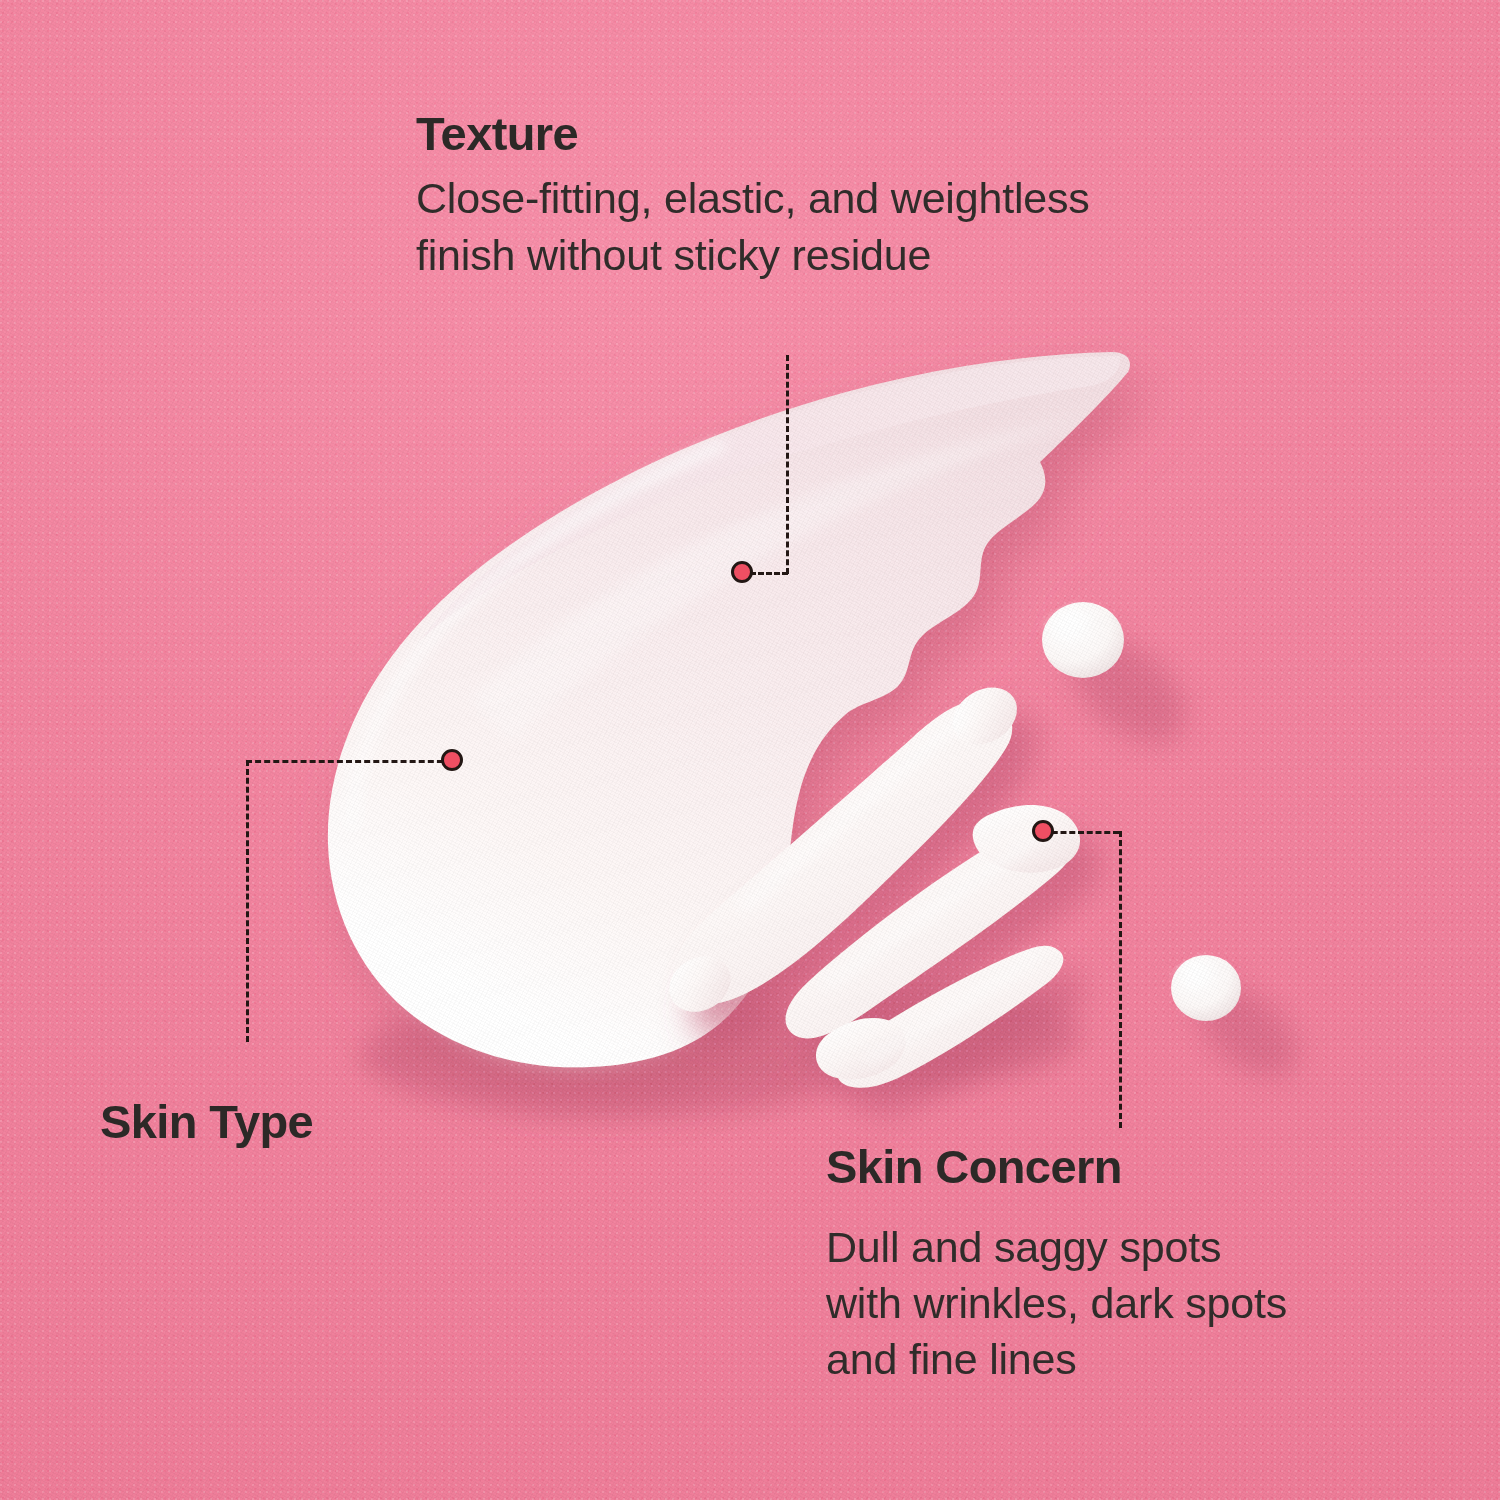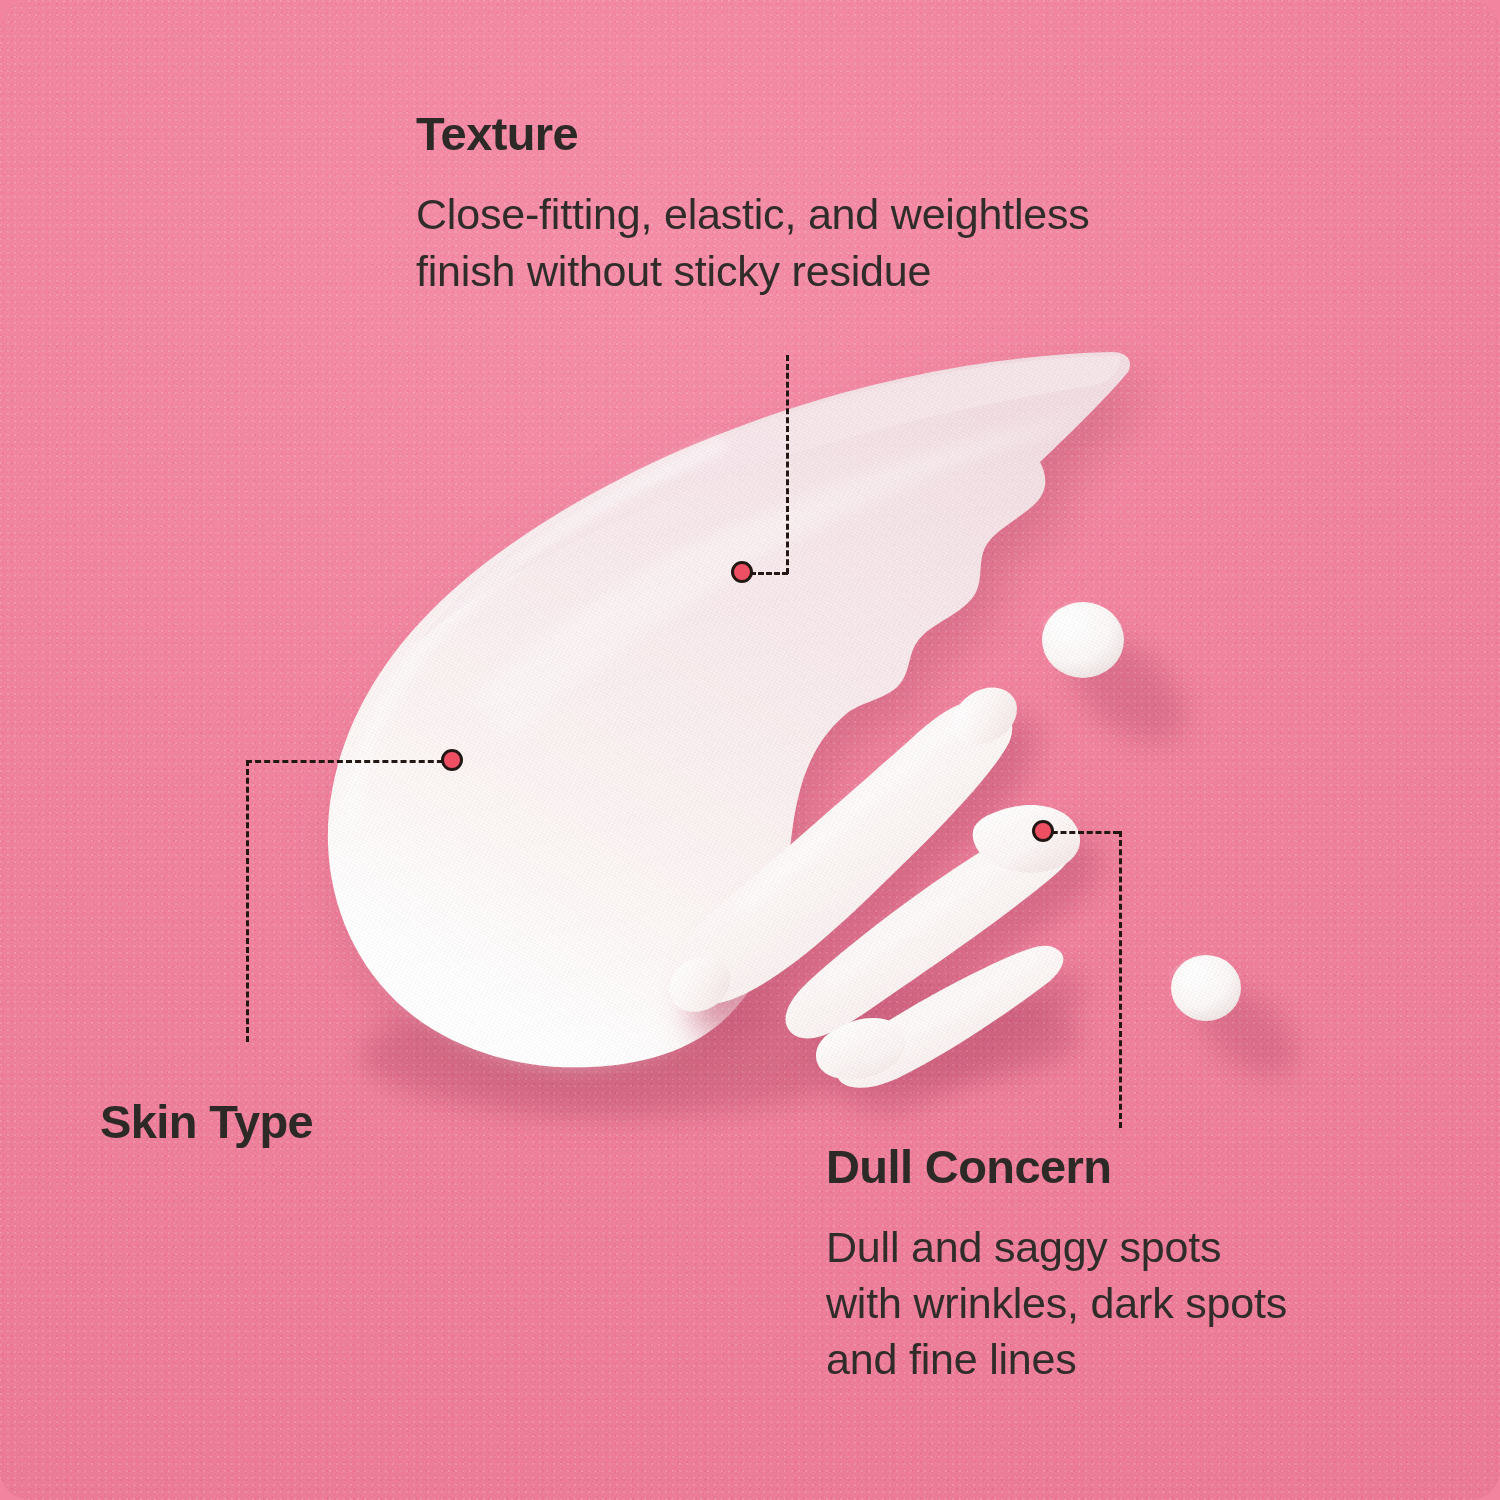--- a/index.html
+++ b/index.html
@@ -11,21 +11,20 @@
     position:relative;
   }
 
   
   .stage{
     position:absolute; inset:0;
     width:1500px; height:1500px;
     overflow:hidden;
     background:
       radial-gradient(ellipse 120% 90% at 42% 18%, #f78fa9 0%, #f2849f 45%, #ee7c98 100%);
-    border-radius: 30px;
   }
 
   
   .grain{
     position:absolute; inset:0;
     pointer-events:none;
     opacity:.40;
     mix-blend-mode:overlay;
     background-image:
       radial-gradient(circle at 1px 1px, rgba(255,255,255,.55) .6px, transparent .9px),
@@ -81,21 +80,21 @@
     color:#2c2927;
   }
   .body{
     font-weight:400;
     font-size:43px;
     line-height:1.30;
     letter-spacing:-.2px;
     color:#302c2a;
     white-space:pre-line;
   }
-  .head + .body{ margin-top:27px; }
+  .head + .body{ margin-top:11px; }
 
   #blk-texture{ left:416px; top:110px; width:920px; }
   #blk-texture .body{ line-height:1.33; }
 
   #blk-skintype{ left:100px; top:1098px; width:560px; }
   #blk-skintype .body{ margin-top:14px; }
 
   #blk-skinconcern{ left:826px; top:1143px; width:640px; }
   #blk-skinconcern .body{ margin-top:28px; }
 </style>
@@ -287,19 +286,19 @@
 
   <div class="block" id="blk-skintype">
     <div class="head">Skin Type</div>
   </div>
 
   <div class="lead h" style="left:1043px; top:831px; width:76px;"></div>
   <div class="lead v" style="left:1119px; top:831px; height:297px;"></div>
   <div class="dot" style="left:1043px; top:831px;"></div>
 
   <div class="block" id="blk-skinconcern">
-    <div class="head">Dull Concern</div>
+    <div class="head">Skin Concern</div>
     <div class="body">Dull and saggy spots
 with wrinkles, dark spots
 and fine lines</div>
   </div>
 
 </div>
 
 </body></html>

